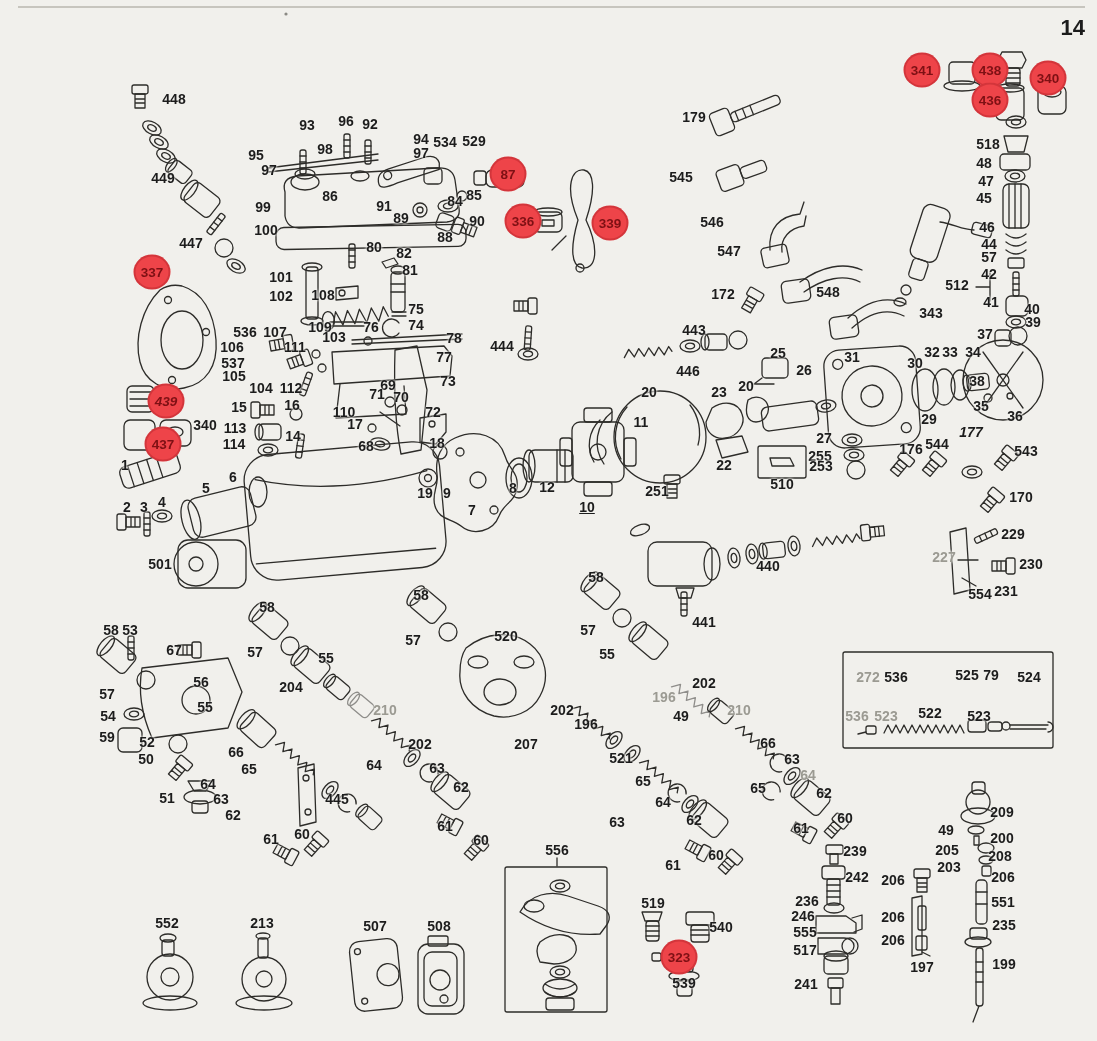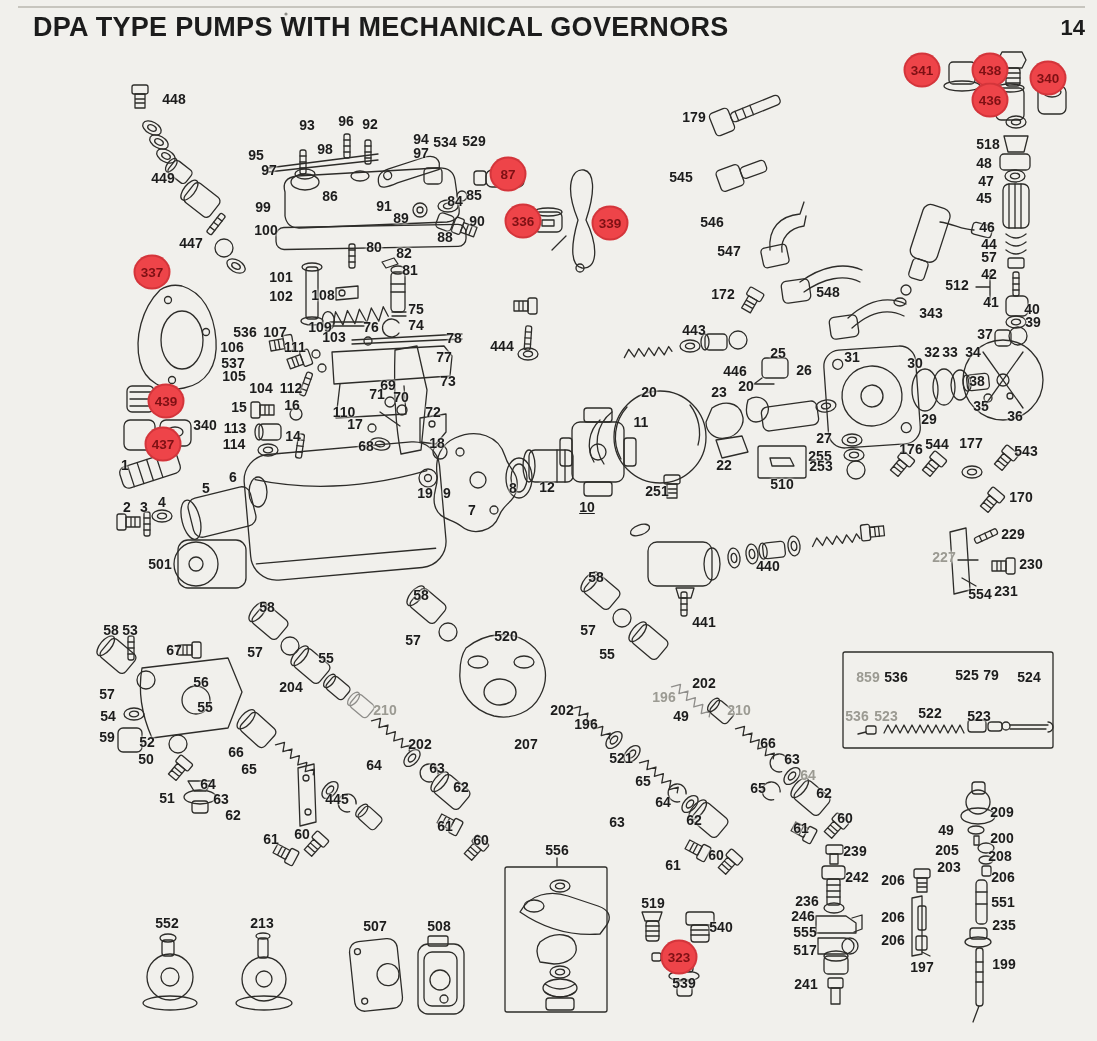--- a/index.html
+++ b/index.html
@@ -17,21 +17,20 @@
   .part-label.faded{color:var(--faded-ink,#9b9a92)}
   .part-label.hl{background:var(--highlight-circle,#ee4449);color:var(--highlight-text,#7e1014);
       min-width:35px;height:35px;border-radius:50%;display:flex;align-items:center;justify-content:center;
       font-size:13.5px;text-shadow:none;box-shadow:inset 0 0 0 2px rgba(150,20,25,.30);padding:0 1px}
 </style>
 </head>
 <body>
 
 <div class="page">
 
-  <div class="title">DPA TYPE PUMPS WITH MECHANICAL GOVERNORS</div>
   <div class="page-num">14</div>
 
   <svg id="art" width="1097" height="1041" viewBox="0 0 1097 1041">
     <defs>
       <g id="w">
           <ellipse rx="10" ry="6"></ellipse>
           <ellipse rx="4.6" ry="2.8"></ellipse>
         </g>
       <g id="r">
           <circle r="9"></circle>
@@ -561,21 +560,21 @@
       <div class="part-label" style="left: 502px; top: 346px;">444</div>
       <div class="part-label" style="left: 423px; top: 381px; margin-left: 25px;">73</div>
       <div class="part-label" style="left: 388px; top: 385px;">69</div>
       <div class="part-label" style="left: 377px; top: 394px;">71</div>
       <div class="part-label" style="left: 401px; top: 397px;">70</div>
       <div class="part-label" style="left: 433px; top: 412px;">72</div>
       <div class="part-label" style="left: 239px; top: 407px;">15</div>
       <div class="part-label" style="left: 292px; top: 405px;">16</div>
       <div class="part-label" style="left: 344px; top: 412px;">110</div>
       <div class="part-label" style="left: 355px; top: 424px;">17</div>
-      <div class="part-label hl" style="left: 166px; top: 401px;">439</div>
+      <div class="part-label hl" style="left: 166px; top: 401px; font-style: italic;">439</div>
       <div class="part-label" style="left: 205px; top: 425px;">340</div>
       <div class="part-label" style="left: 235px; top: 428px;">113</div>
       <div class="part-label" style="left: 234px; top: 444px;">114</div>
       <div class="part-label hl" style="left: 163px; top: 444px;">437</div>
       <div class="part-label" style="left: 293px; top: 436px;">14</div>
       <div class="part-label" style="left: 366px; top: 446px;">68</div>
       <div class="part-label" style="left: 437px; top: 443px;">18</div>
       <div class="part-label" style="left: 125px; top: 465px;">1</div>
       <div class="part-label" style="left: 233px; top: 477px;">6</div>
       <div class="part-label" style="left: 206px; top: 488px;">5</div>
@@ -589,40 +588,40 @@
       <div class="part-label" style="left: 513px; top: 488px;">8</div>
       <div class="part-label" style="left: 547px; top: 487px;">12</div>
       <div class="part-label" style="left: 587px; top: 507px; text-decoration: underline;">10</div>
       <div class="part-label" style="left: 605px; top: 422px; margin-left: 36px;">11</div>
       <div class="part-label" style="left: 657px; top: 491px;">251</div>
       <div class="part-label" style="left: 649px; top: 392px;">20</div>
       <div class="part-label" style="left: 719px; top: 392px;">23</div>
       <div class="part-label" style="left: 746px; top: 386px;">20</div>
       <div class="part-label" style="left: 724px; top: 465px;">22</div>
       <div class="part-label" style="left: 694px; top: 330px;">443</div>
-      <div class="part-label" style="left: 688px; top: 371px; margin-left: 47px;">446</div>
+      <div class="part-label" style="left: 688px; top: 371px;">446</div>
       <div class="part-label" style="left: 778px; top: 353px;">25</div>
       <div class="part-label" style="left: 804px; top: 370px;">26</div>
       <div class="part-label" style="left: 852px; top: 357px;">31</div>
       <div class="part-label" style="left: 824px; top: 438px;">27</div>
       <div class="part-label" style="left: 820px; top: 456px;">255</div>
       <div class="part-label" style="left: 821px; top: 466px;">253</div>
       <div class="part-label" style="left: 782px; top: 484px;">510</div>
       <div class="part-label" style="left: 915px; top: 363px;">30</div>
       <div class="part-label" style="left: 932px; top: 352px;">32</div>
       <div class="part-label" style="left: 950px; top: 352px;">33</div>
       <div class="part-label" style="left: 973px; top: 352px;">34</div>
       <div class="part-label" style="left: 985px; top: 334px;">37</div>
       <div class="part-label" style="left: 977px; top: 381px;">38</div>
       <div class="part-label" style="left: 981px; top: 406px;">35</div>
       <div class="part-label" style="left: 1015px; top: 416px;">36</div>
       <div class="part-label" style="left: 929px; top: 419px;">29</div>
       <div class="part-label" style="left: 911px; top: 449px;">176</div>
       <div class="part-label" style="left: 937px; top: 444px;">544</div>
-      <div class="part-label" style="left: 971px; top: 443px;">177</div>
+      <div class="part-label" style="left: 971px; top: 432px; font-style: italic;">177</div>
       <div class="part-label" style="left: 1026px; top: 451px;">543</div>
       <div class="part-label" style="left: 1021px; top: 497px;">170</div>
       <div class="part-label" style="left: 1013px; top: 534px;">229</div>
       <div class="part-label faded" style="left: 944px; top: 557px;">227</div>
       <div class="part-label" style="left: 1031px; top: 564px;">230</div>
       <div class="part-label" style="left: 980px; top: 594px;">554</div>
       <div class="part-label" style="left: 1006px; top: 591px;">231</div>
       <div class="part-label" style="left: 768px; top: 566px;">440</div>
       <div class="part-label" style="left: 704px; top: 622px;">441</div>
       <div class="part-label" style="left: 596px; top: 577px;">58</div>
@@ -675,21 +674,21 @@
       <div class="part-label" style="left: 758px; top: 788px;">65</div>
       <div class="part-label" style="left: 824px; top: 793px;">62</div>
       <div class="part-label" style="left: 801px; top: 828px;">61</div>
       <div class="part-label" style="left: 845px; top: 818px;">60</div>
       <div class="part-label" style="left: 643px; top: 781px;">65</div>
       <div class="part-label" style="left: 663px; top: 802px;">64</div>
       <div class="part-label" style="left: 617px; top: 822px;">63</div>
       <div class="part-label" style="left: 694px; top: 820px;">62</div>
       <div class="part-label" style="left: 673px; top: 865px;">61</div>
       <div class="part-label" style="left: 716px; top: 855px;">60</div>
-      <div class="part-label faded" style="left: 868px; top: 677px;">859</div>
+      <div class="part-label faded" style="left: 868px; top: 677px;">272</div>
       <div class="part-label" style="left: 896px; top: 677px;">536</div>
       <div class="part-label" style="left: 967px; top: 675px;">525</div>
       <div class="part-label" style="left: 991px; top: 675px; text-align: right;">79</div>
       <div class="part-label" style="left: 1029px; top: 677px;">524</div>
       <div class="part-label faded" style="left: 857px; top: 716px;">536</div>
       <div class="part-label faded" style="left: 886px; top: 716px;">523</div>
       <div class="part-label" style="left: 930px; top: 713px;">522</div>
       <div class="part-label" style="left: 979px; top: 716px;">523</div>
       <div class="part-label" style="left: 167px; top: 923px;">552</div>
       <div class="part-label" style="left: 262px; top: 923px;">213</div>

